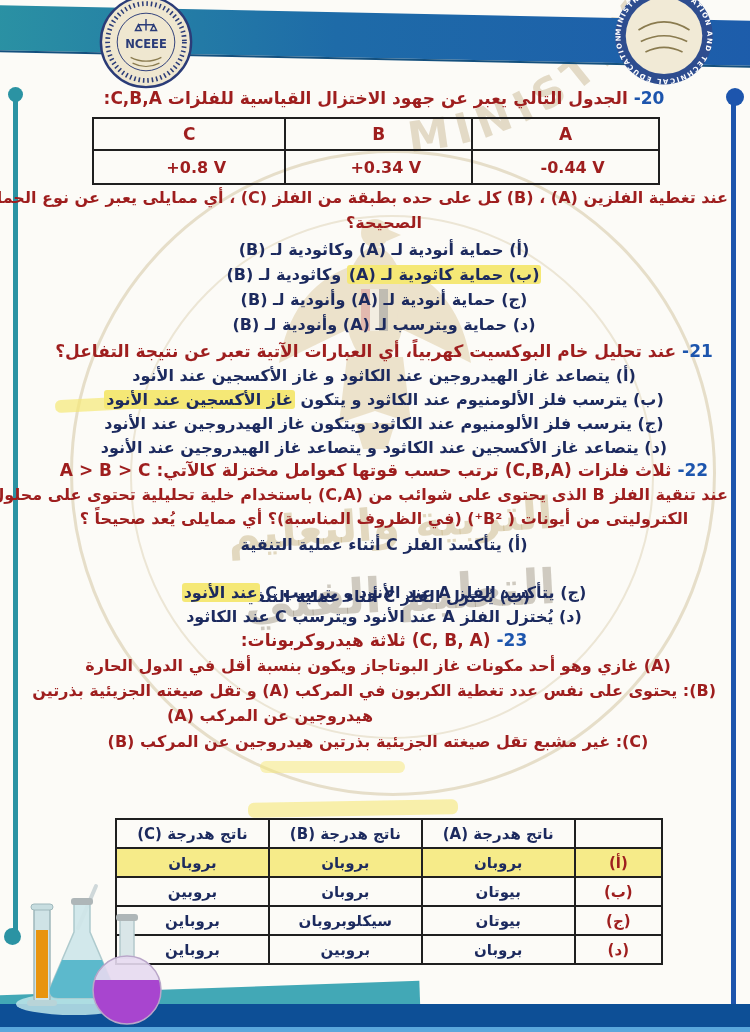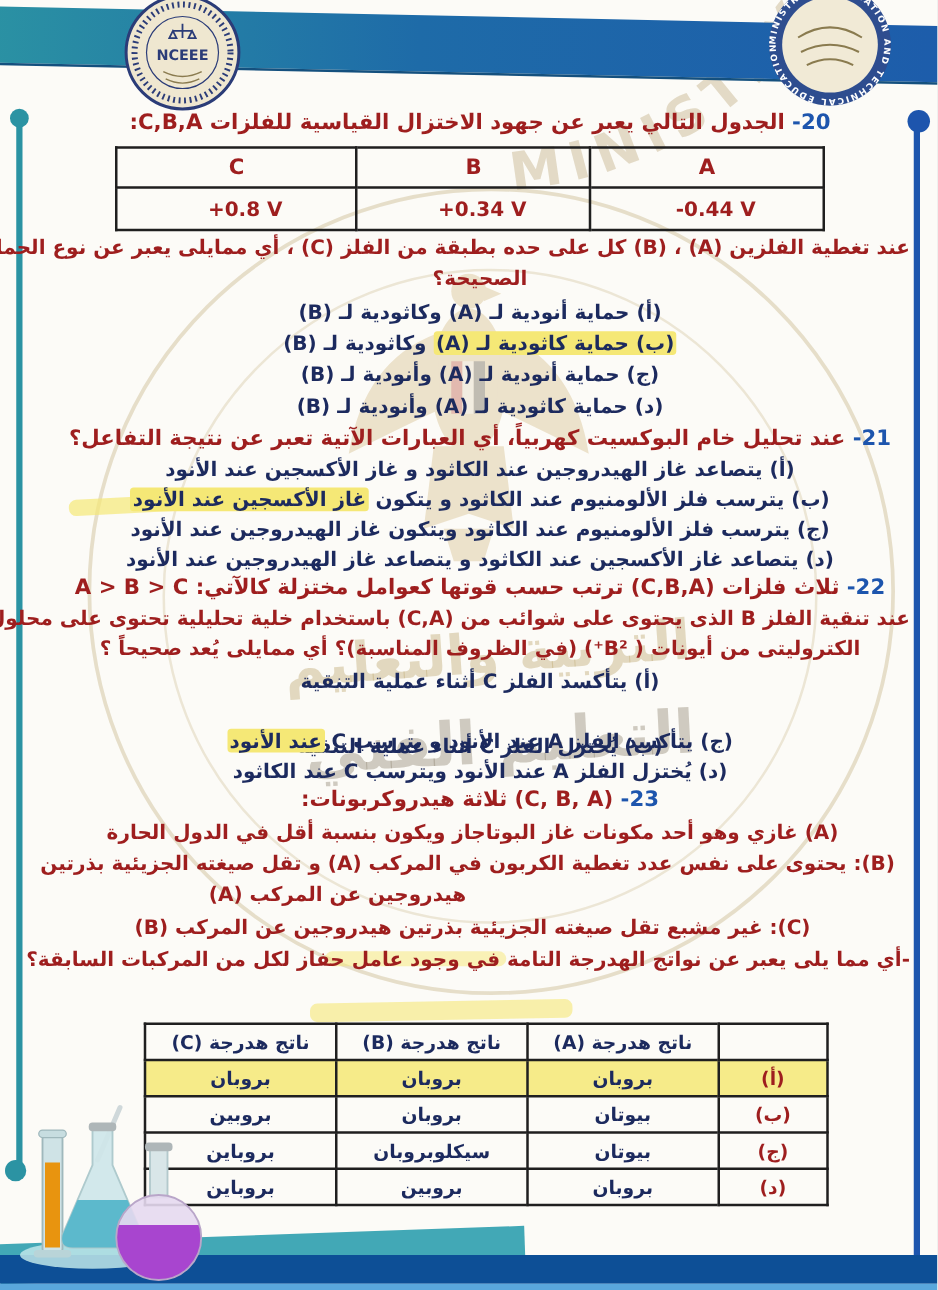--- a/index.html
+++ b/index.html
@@ -163,42 +163,41 @@
     </tr>
   </tbody>
     </table>
 
   <div class="line red" style="top:186px">عند تغطية الفلزين (A) ، (B) كل على حده بطبقة من الفلز (C) ، أي ممايلى يعبر عن نوع الحماية</div>
   <div class="line red" style="top:211px">الصحيحة؟</div>
 
   <div class="line navy" style="top:238px">(أ) حماية أنودية لـ (A) وكاثودية لـ (B)</div>
   <div class="line navy" style="top:263px"><span class="hl">(ب) حماية كاثودية لـ (A)</span><span> وكاثودية لـ (B)</span></div>
   <div class="line navy" style="top:288px">(ج) حماية أنودية لـ (A) وأنودية لـ (B)</div>
-  <div class="line navy" style="top:313px">(د) حماية كاثودية لـ (A) وأنودية لـ (B)</div>
+  <div class="line navy" style="top:313px">(د) حماية ويترسب لـ (A) وأنودية لـ (B)</div>
 
   <div class="line red title" style="top:339px"><span class="num">21-</span> <span>عند تحليل خام البوكسيت كهربياً، أي العبارات الآتية تعبر عن نتيجة التفاعل؟</span></div>
   <div class="line navy" style="top:364px">(أ) يتصاعد غاز الهيدروجين عند الكاثود و غاز الأكسجين عند الأنود</div>
   <div class="line navy" style="top:412px">(ج) يترسب فلز الألومنيوم عند الكاثود ويتكون غاز الهيدروجين عند الأنود</div>
   <div class="line navy" style="top:388px"><span>(ب) يترسب فلز الألومنيوم عند الكاثود و يتكون </span><span class="hl">غاز الأكسجين عند الأنود</span></div>
   <div class="line navy" style="top:436px">(د) يتصاعد غاز الأكسجين عند الكاثود و يتصاعد غاز الهيدروجين عند الأنود</div>
 
   <div class="line red title" style="top:458px"><span class="num">22-</span> <span>ثلاث فلزات (C,B,A) ترتب حسب قوتها كعوامل مختزلة كالآتي: A &gt; B &gt; C</span></div>
   <div class="line red" style="top:483px">عند تنقية الفلز B الذى يحتوى على شوائب من (C,A) باستخدام خلية تحليلية تحتوى على محلول</div>
   <div class="line red" style="top:507px">الكتروليتى من أيونات ( B²⁺) (في الظروف المناسبة)؟ أي ممايلى يُعد صحيحاً ؟</div>
   <div class="line navy" style="top:533px">(أ) يتأكسد الفلز C أثناء عملية التنقية</div>
   <div class="line navy" style="top:585px">(ب) يُختزل الفلز C أثناء عملية التنقية</div>
   <div class="line navy" style="top:581px"><span>(ج) يتأكسد الفلز A عند الأنود و يترسب C </span><span class="hl">عند الأنود</span></div>
   <div class="line navy" style="top:605px">(د) يُختزل الفلز A عند الأنود ويترسب C عند الكاثود</div>
 
   <div class="line red title" style="top:628px"><span class="num">23-</span> <span>(C, B, A) ثلاثة هيدروكربونات:</span></div>
   <div class="line red indent1" style="top:654px">(A) غازي وهو أحد مكونات غاز البوتاجاز ويكون بنسبة أقل في الدول الحارة</div>
   <div class="line red indent1" style="top:679px">(B): يحتوى على نفس عدد تغطية الكربون في المركب (A) و تقل صيغته الجزيئية بذرتين</div>
   <div class="line red center-b2" style="top:704px">هيدروجين عن المركب (A)</div>
   <div class="line red indent1" style="top:730px">(C): غير مشبع تقل صيغته الجزيئية بذرتين هيدروجين عن المركب (B)</div>
-  <div class="line red" style="top:756px">-أي مما يلى يعبر عن نواتج الهدرجة التامة في وجود عامل حفاز لكل من المركبات السابقة؟</div>
 
   <table class="t2" dir="rtl">
     <colgroup>
         <col style="width:16%">
         <col style="width:28%">
         <col style="width:28%">
         <col style="width:28%">
       </colgroup>
     <tbody>
         <tr>

